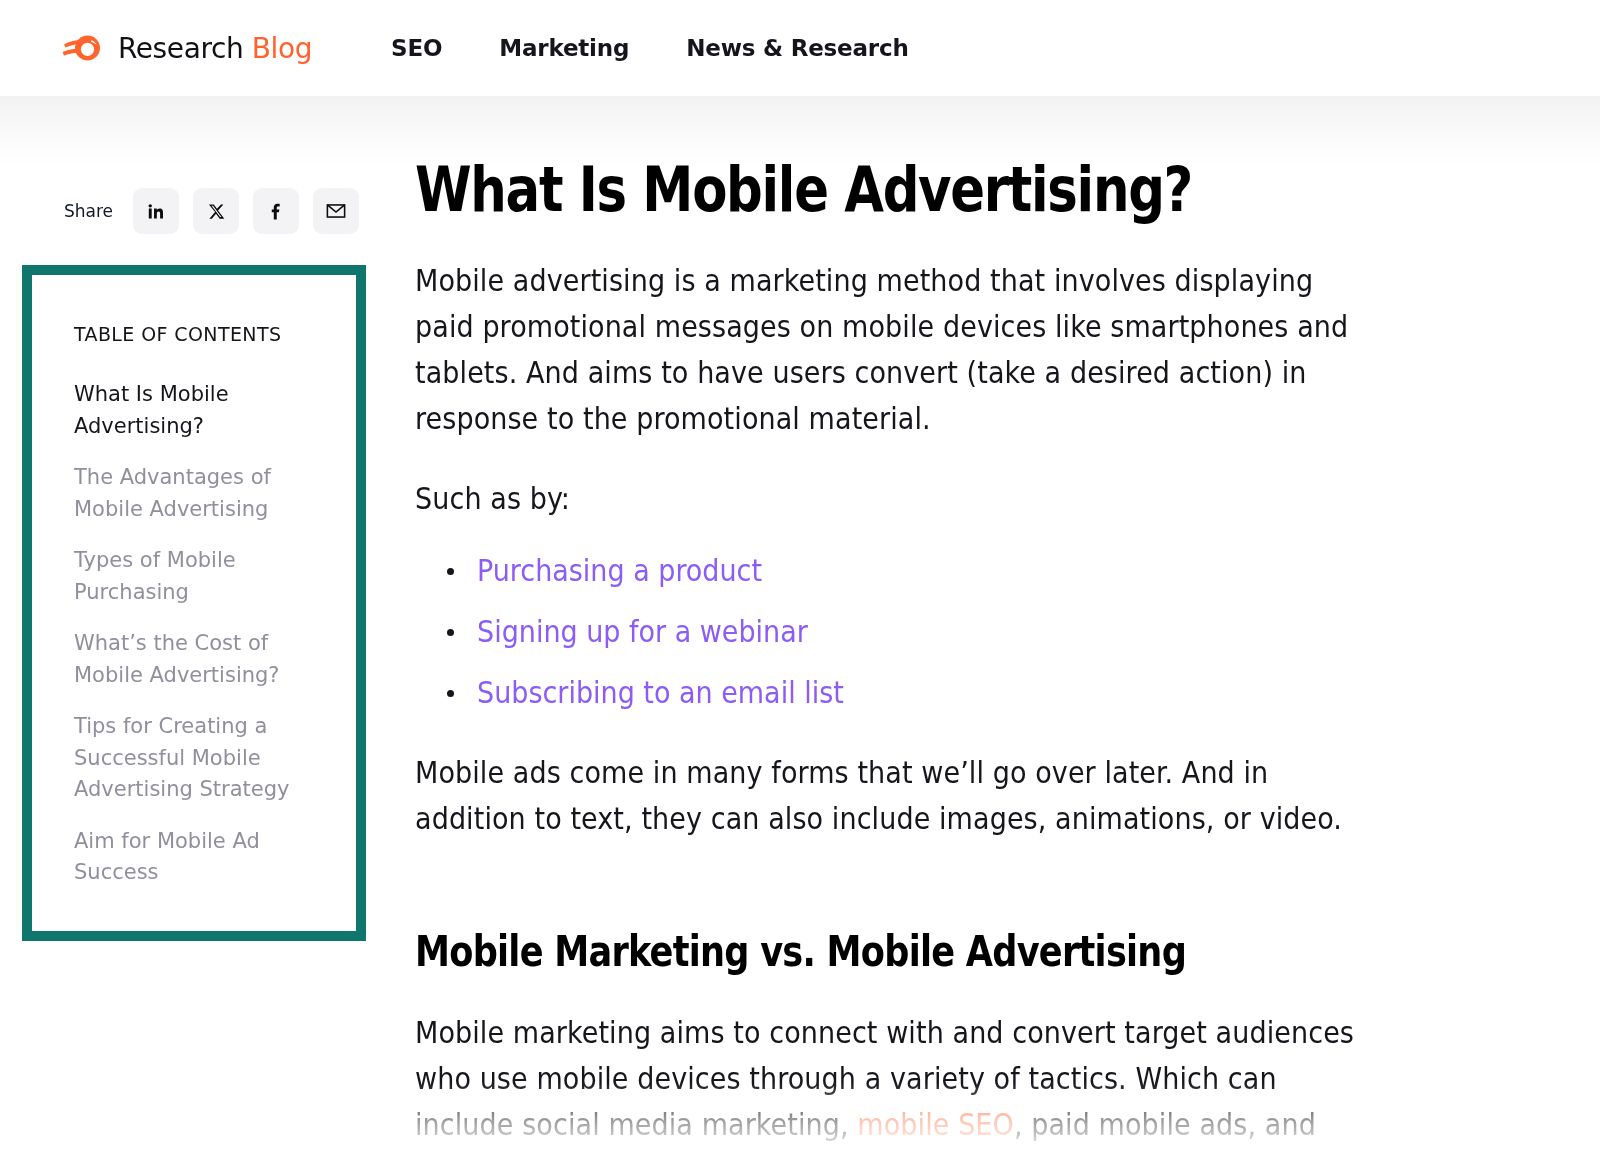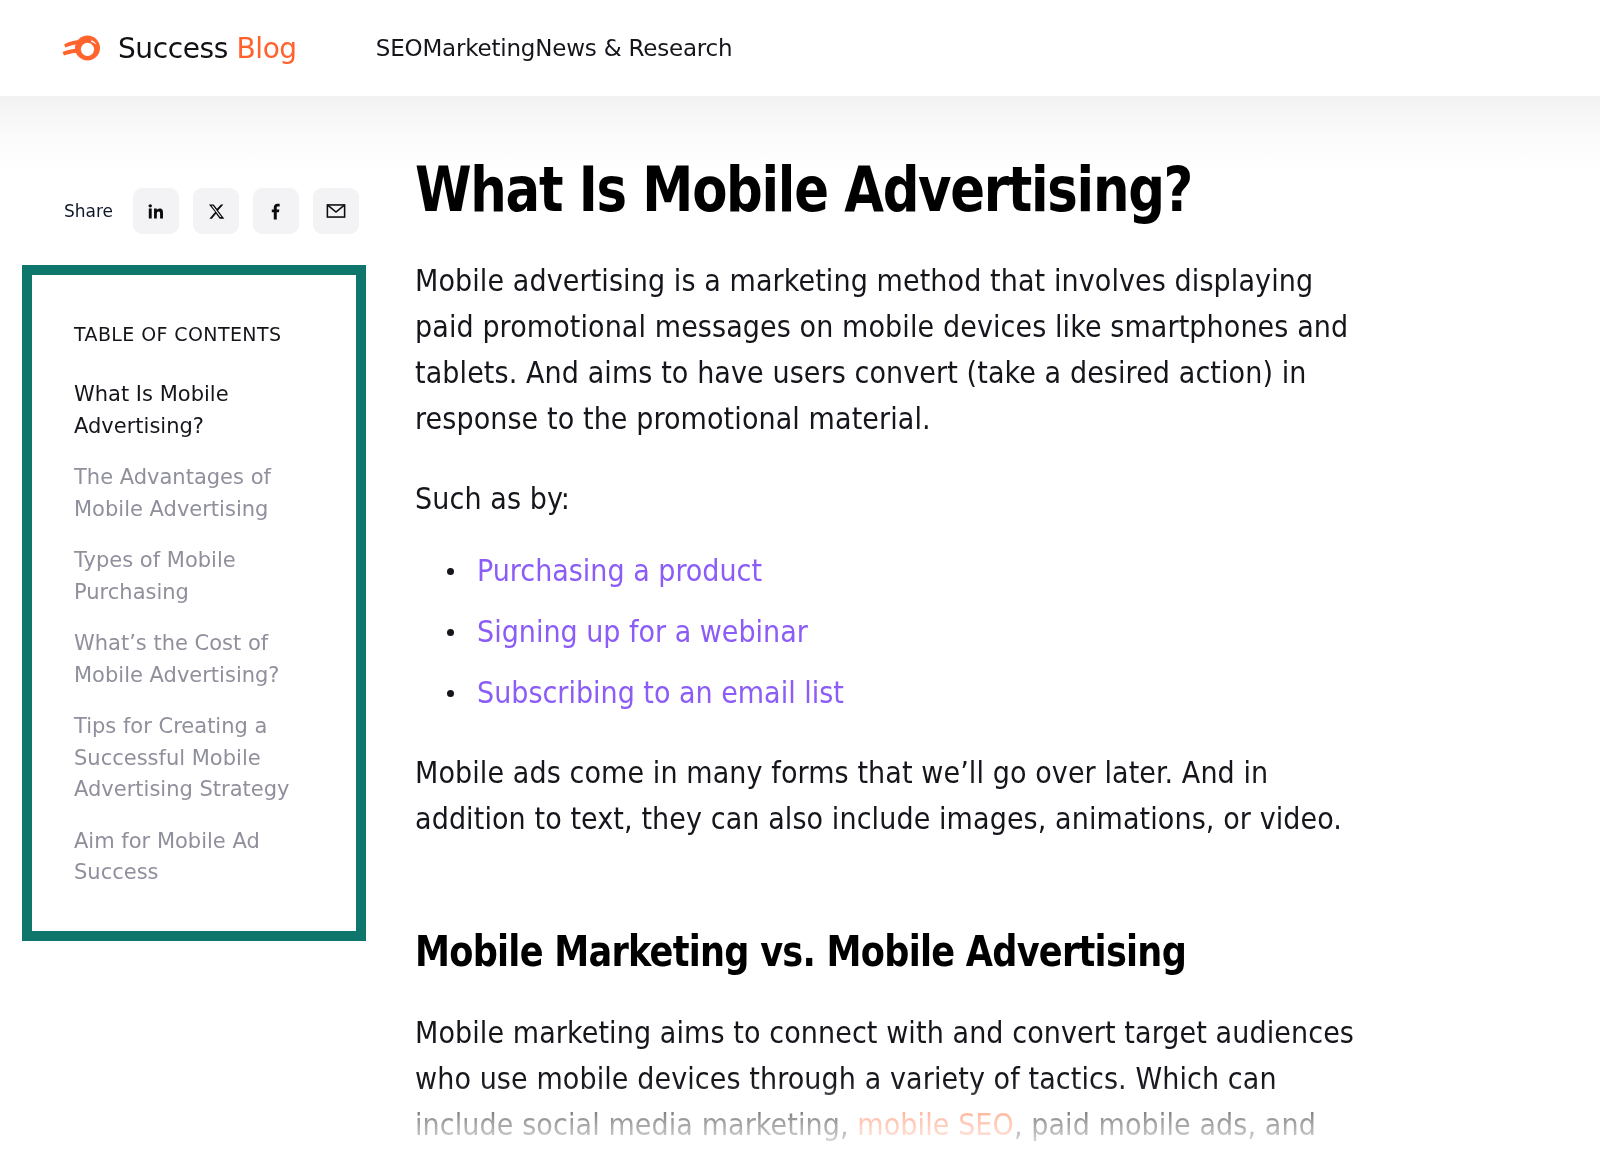--- a/index.html
+++ b/index.html
@@ -40,21 +40,23 @@
     font-weight: 400;
     color: #111115;
     white-space: nowrap;
     font-family: "DejaVu Sans", sans-serif;
   }
   .brand-text .blog { color: #ff622d; }
 
   .main-nav {
     display: flex;
     align-items: center;
+    gap: 57px;
     margin-left: 79px;
+    font-weight: bold;
   }
   .nav-link {
     font-size: 23px;
     color: #15151c;
     text-decoration: none;
     letter-spacing: -0.2px;
     white-space: nowrap;
     cursor: pointer;
     font-family: "DejaVu Sans", sans-serif;
   }
@@ -235,21 +237,21 @@
   <a class="brand" href="#">
     <span class="brand-mark">
       <svg viewBox="0 0 42 34" width="42" height="34" aria-hidden="true">
         <path d="M2 13.5 C8 10 14 9 19 9 L19 13 C14 13 8.5 14.2 3.5 16.5 Z" fill="#ff642d"></path>
         <path d="M0.5 21 C7 18.4 13 17.6 19 17.6 L19 21.6 C13.5 21.6 7.5 22.6 2 24.6 Z" fill="#ff642d"></path>
         <circle cx="25.5" cy="17" r="12.5" fill="#ff642d"></circle>
         <circle cx="25.5" cy="18.3" r="6.6" fill="#ffffff"></circle>
         <path d="M29.6 9.2 C32 10.2 33.6 11.8 34.4 13.6 C32.6 12.1 30.9 11.2 29.0 10.9 Z" fill="#ffffff"></path>
       </svg>
     </span>
-    <span class="brand-text"><span>Success</span> <span class="blog">Blog</span></span>
+    <span class="brand-text"><span>Research</span> <span class="blog">Blog</span></span>
   </a>
 
   <nav class="main-nav">
     <a class="nav-link" href="#">SEO</a>
     <a class="nav-link" href="#">Marketing</a>
     <a class="nav-link" href="#">News &amp; Research</a>
   </nav>
 </header>
 
 <div class="header-shadow"></div>

